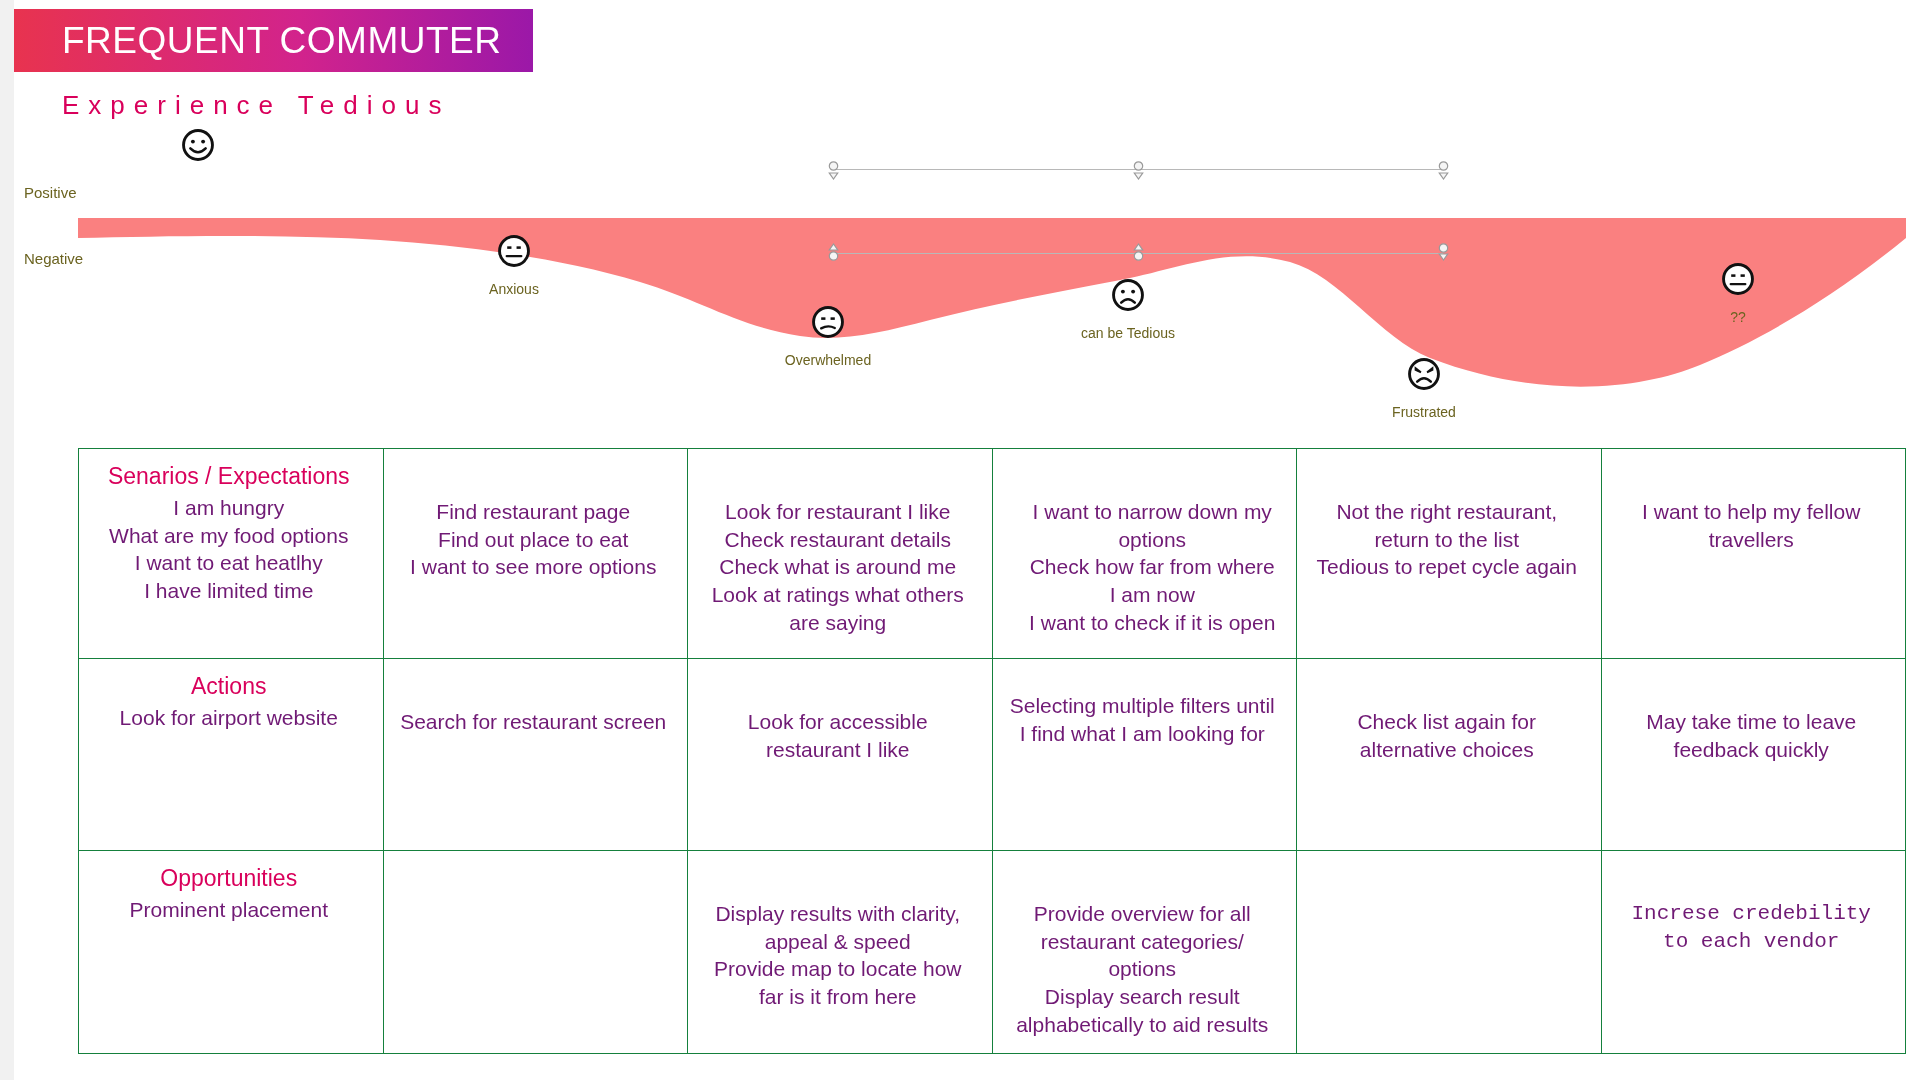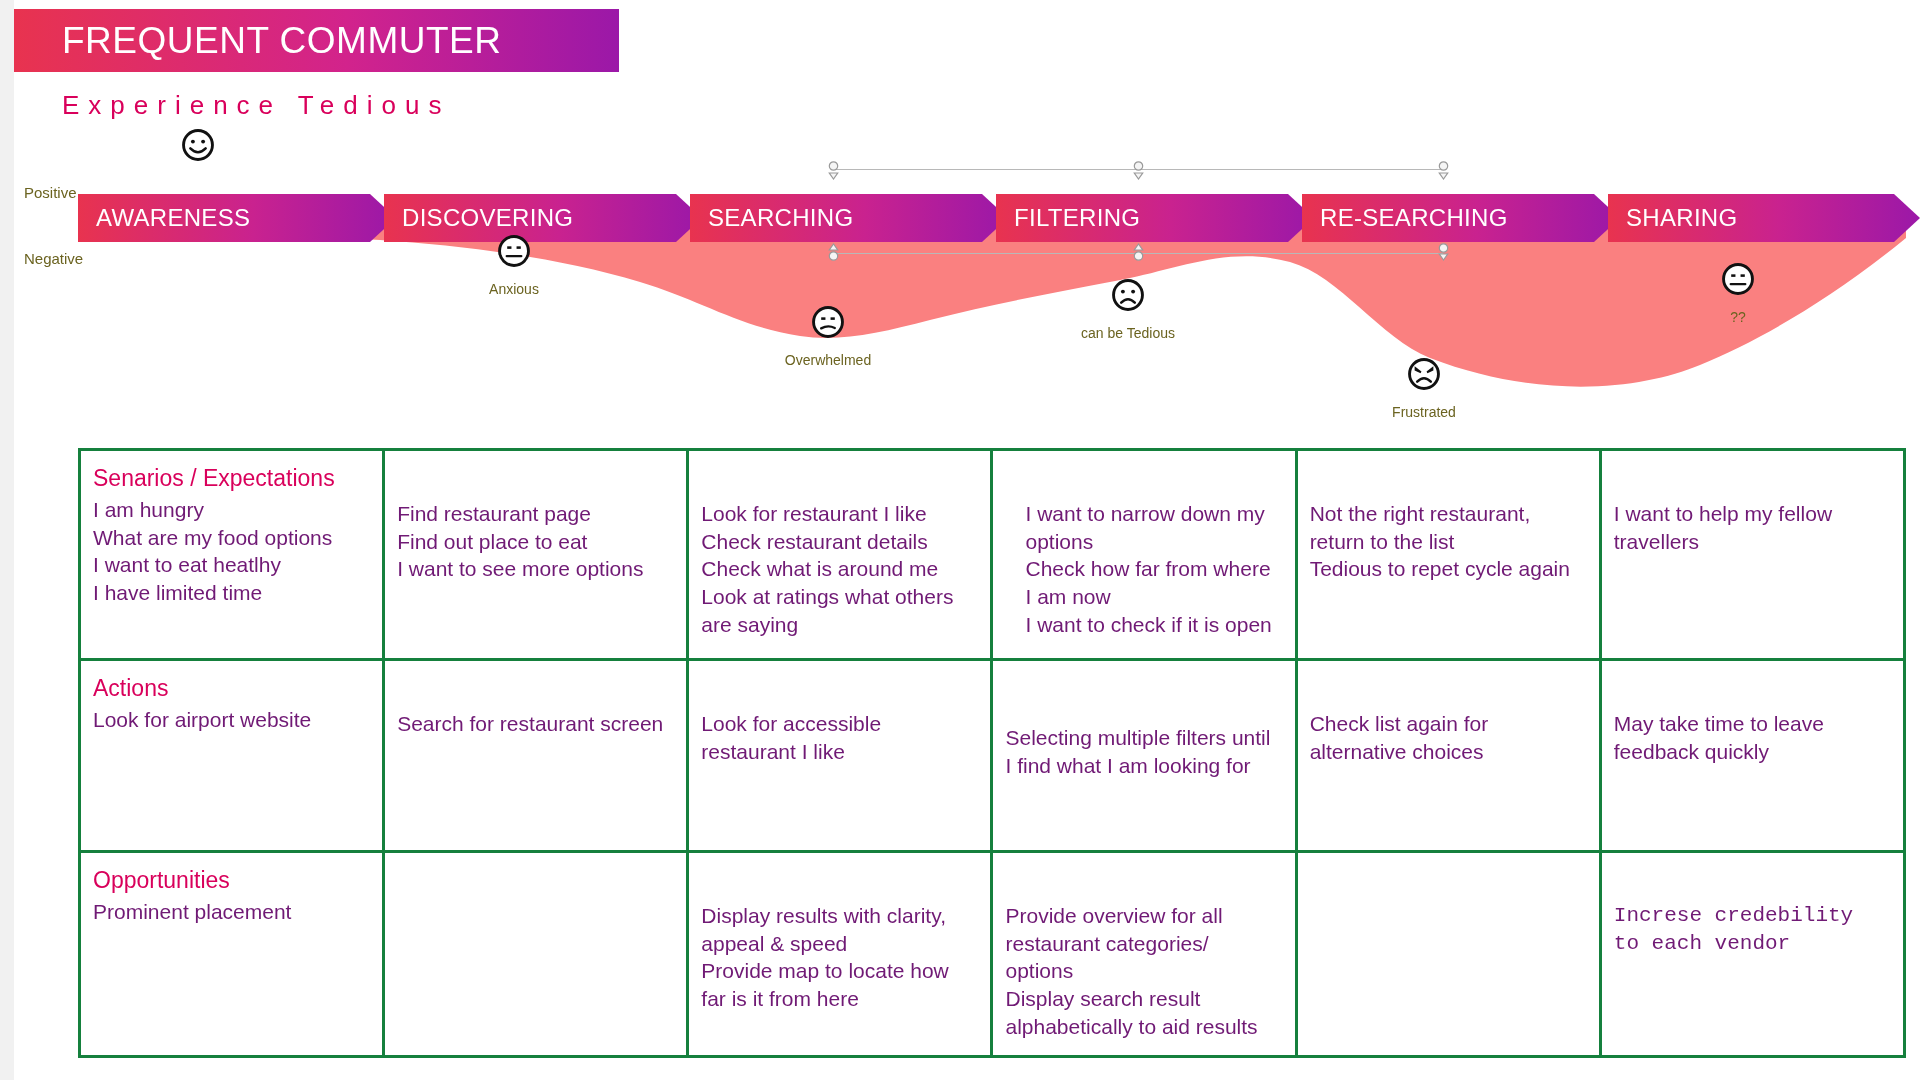--- a/index.html
+++ b/index.html
@@ -37,21 +37,21 @@
     left: 0; top: 0;
     width: 1920px; height: 8px;
     background: #f1f1f1;
   }
 
   
   .title-banner {
     position: absolute;
     left: 14px;
     top: 9px;
-    width: 605px;
+    width: 519px;
     height: 63px;
     background: linear-gradient(90deg, #e8334f 0%, #d2238c 55%, #9b18a8 100%);
     display: flex;
     align-items: center;
   }
   .title-banner .title-text {
     color: #ffffff;
     font-size: 37px;
     font-weight: 400;
     letter-spacing: 0.5px;
@@ -155,24 +155,25 @@
 
   
   .table {
     position: absolute;
     left: 78px;
     top: 448px;
     width: 1828px;
     border-collapse: collapse;
   }
   .table td {
-    border: 3px solid #15803d;
+    border: 1px solid #15803d;
     vertical-align: top;
     padding: 14px 16px 14px 12px;
     box-sizing: border-box;
+    text-align: center;
   }
   .row-title {
     color: #d9005b;
     font-size: 23px;
     display: block;
     margin-bottom: 4px;
     white-space: nowrap;
   }
   .cell-line {
     color: #701a75;
@@ -208,40 +209,20 @@
                C 1380 188, 1340 126, 1290 112
                C 1230 96, 1180 118, 1130 128
                C 1060 142, 1000 152, 930 170
                C 880 183, 840 192, 800 186
                C 740 177, 700 150, 640 132
                C 560 108, 470 96, 380 90
                C 280 84, 170 86, 78 88
                Z" fill="#fa8080"></path>
     </svg>
 
-    <div class="stage-row">
-      <div class="stage" style="left:0px; width:318px;">
-        <span>AWARENESS</span>
-      </div>
-      <div class="stage" style="left:306px; width:318px;">
-        <span>DISCOVERING</span>
-      </div>
-      <div class="stage" style="left:612px; width:318px;">
-        <span>SEARCHING</span>
-      </div>
-      <div class="stage" style="left:918px; width:318px;">
-        <span>FILTERING</span>
-      </div>
-      <div class="stage" style="left:1224px; width:318px;">
-        <span>RE-SEARCHING</span>
-      </div>
-      <div class="stage" style="left:1530px; width:312px;">
-        <span>SHARING</span>
-      </div>
-    </div>
 
     <div class="ruler" style="left:833px; top:8px; width:610px;">
       <div class="ruler-line"></div>
       <svg class="ruler-handle" style="left:0px;" viewBox="0 0 13 22">
         <circle cx="6.5" cy="8" r="4.2" fill="#f5f5f5" stroke="#9a9a9a" stroke-width="1.2"></circle>
         <path d="M 2.3 15 L 10.7 15 L 6.5 21 Z" fill="#f5f5f5" stroke="#9a9a9a" stroke-width="1.2"></path>
       </svg>
       <svg class="ruler-handle" style="left:305px;" viewBox="0 0 13 22">
         <circle cx="6.5" cy="8" r="4.2" fill="#f5f5f5" stroke="#9a9a9a" stroke-width="1.2"></circle>
         <path d="M 2.3 15 L 10.7 15 L 6.5 21 Z" fill="#f5f5f5" stroke="#9a9a9a" stroke-width="1.2"></path>
@@ -369,21 +350,21 @@
         <span class="row-title">Actions</span>
         <span class="cell-line">Look for airport website</span>
       </td>
       <td>
         <span class="cell-line" style="margin-top:35px;">Search for restaurant screen</span>
       </td>
       <td>
         <span class="cell-line" style="margin-top:35px;">Look for accessible restaurant I like</span>
       </td>
       <td>
-        <span class="cell-line" style="margin-top:49px;">Selecting multiple filters until I find what I am looking for</span>
+        <span class="cell-line" style="margin-top:19px;">Selecting multiple filters until I find what I am looking for</span>
       </td>
       <td>
         <span class="cell-line" style="margin-top:35px;">Check list again for alternative choices</span>
       </td>
       <td>
         <span class="cell-line" style="margin-top:35px;">May take time to leave feedback quickly</span>
       </td>
     </tr>
 
     <tr>

